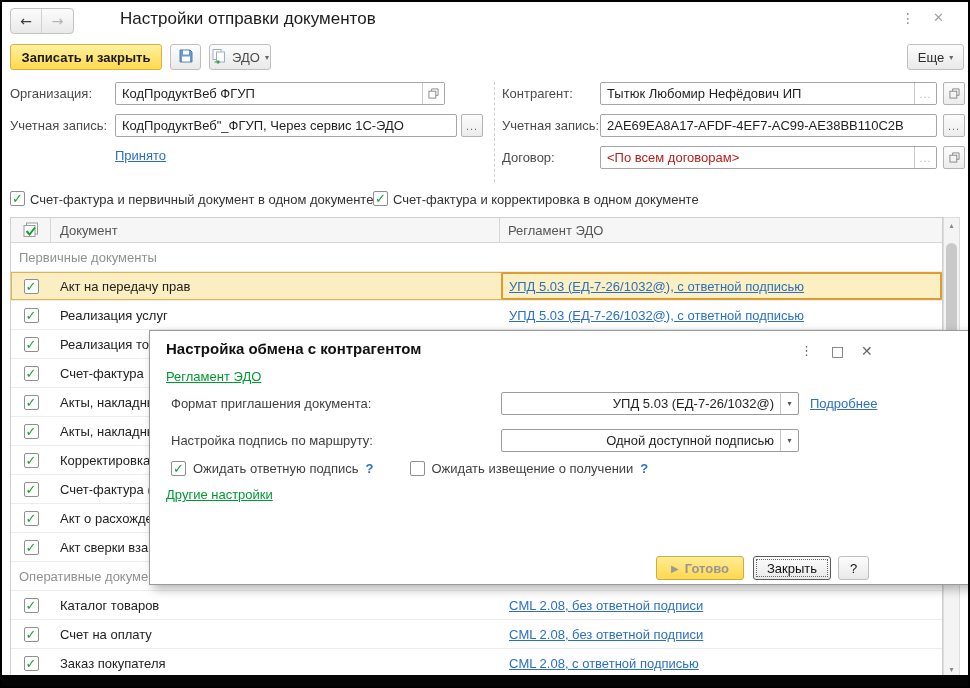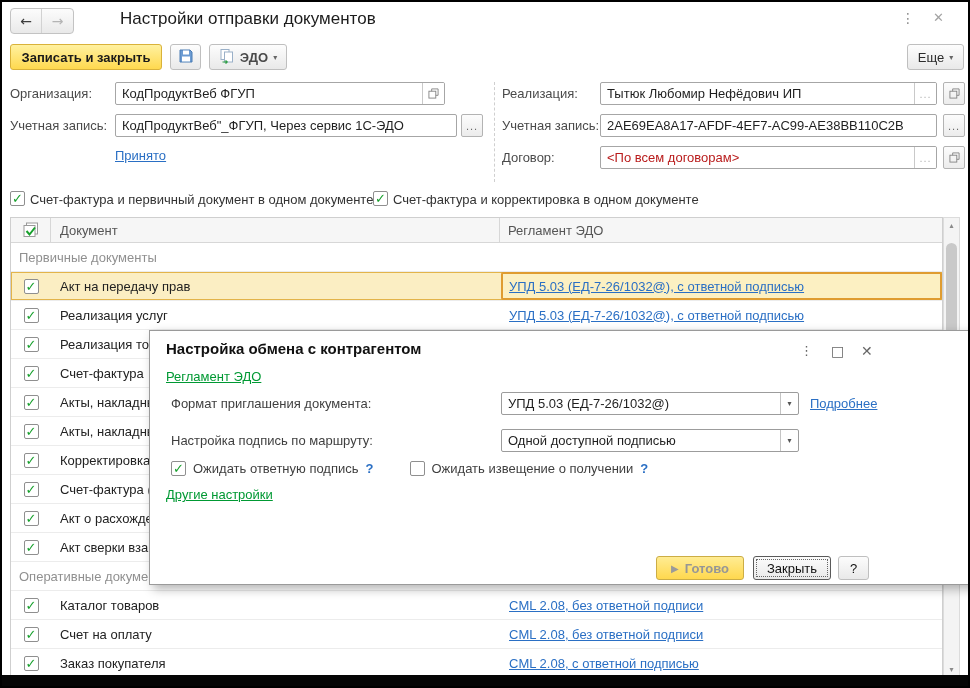--- a/index.html
+++ b/index.html
@@ -14,21 +14,21 @@
   .navbtn.back { color:#3d3d3d; border-right:1px solid #d2d2d2; }
   .navbtn.fwd  { color:#b4b4b4; }
   .page-title { left:118px; top:7px; font-size:17px; color:#1c1c1c; }
   .tb-kebab { left:899px; top:8px; color:#8f8f8f; font-size:14px; cursor:pointer; }
   .tb-close { left:931px; top:8px; color:#a3a3a3; font-size:13px; cursor:pointer; }
 
   
   .btn { display:inline-flex; align-items:center; justify-content:center; gap:5px; height:26px; border:1px solid #bfbfbf; border-radius:3px; background:linear-gradient(#fdfdfd,#e9e9e9); font-size:13px; color:#2c2c2c; cursor:pointer; font-family:"Liberation Sans", sans-serif; }
   .btn-yellow { left:8px; top:42px; width:152px; background:linear-gradient(#fff1a0,#ffd94f); border-color:#d9b23a; font-weight:bold; color:#1a1a1a; }
   .btn-save { left:168px; top:42px; width:31px; }
-  .btn-edo { left:207px; top:42px; width:78px; color:#4a4a4a;font-weight:bold; }
+  .btn-edo { left:207px; top:42px; width:62px; color:#4a4a4a; }
   .btn-more { left:905px; top:42px; width:57px; }
   .caret { font-size:8px; color:#666; font-family:"DejaVu Sans", sans-serif; }
 
   
   .flabel { color:#4a4a4a; white-space:nowrap; }
   .field { position:absolute; display:flex; align-items:center; height:23px; border:1px solid #a6a6a6; border-radius:2px; background:#fff; overflow:hidden; }
   .field .val { flex:1; padding:0 6px; white-space:nowrap; overflow:hidden; color:#1f1f1f; }
   .field .val.ph { color:#b91c1c; }
   .field .inbtn { width:22px; align-self:stretch; display:flex; align-items:center; justify-content:center; border-left:1px solid #c9c9c9; color:#7d7d7d; cursor:pointer; background:#fff; }
   .sqbtn { position:absolute; width:22px; height:23px; display:flex; align-items:center; justify-content:center; border:1px solid #b3b3b3; border-radius:2px; background:linear-gradient(#fcfcfc,#ececec); color:#5f5f5f; font-size:11px; cursor:pointer; }
@@ -60,21 +60,21 @@
   .vscroll { left:941px; top:215px; width:17px; height:461px; background:#f4f4f4; border:1px solid #dcdcdc; }
   .sarrow { position:absolute; left:0; width:15px; text-align:center; font-size:8px; color:#8a8a8a; font-family:"DejaVu Sans", sans-serif; cursor:pointer; }
   .sthumb { position:absolute; left:2px; top:25px; width:11px; height:142px; background:#c9c9c9; border-radius:6px; cursor:pointer; }
 
   
   .dialog { left:147px; top:328px; width:852px; height:255px; background:#fff; border:1px solid #9a9a9a; box-shadow:4px 4px 10px rgba(0,0,0,0.3); z-index:20; }
   .d-title { left:16px; top:9px; font-size:15px; font-weight:bold; color:#111; }
   .d-ico { position:absolute; top:12px; color:#666; cursor:pointer; font-family:"DejaVu Sans", sans-serif; }
   .d-lbl { color:#3f3f3f; }
   .combo { position:absolute; display:flex; align-items:center; width:298px; height:23px; border:1px solid #9c9c9c; border-radius:2px; background:#fff; }
-  .combo .cval { flex:1; padding:0 6px; white-space:nowrap; overflow:hidden; color:#1f1f1f; }
+  .combo .cval { flex:1; padding:0 6px; white-space:nowrap; overflow:hidden; color:#1f1f1f;text-align:right; }
   .combo .cbtn { width:18px; align-self:stretch; display:flex; align-items:center; justify-content:center; border-left:1px solid #c4c4c4; color:#555; font-size:8px; cursor:pointer; font-family:"DejaVu Sans", sans-serif; }
   .help-q { color:#2a6fc4; font-weight:bold; cursor:pointer; }
   .d-cbrow { left:21px; top:130px; display:flex; align-items:center; }
   .dbtn { position:absolute; top:225px; height:24px; display:inline-flex; align-items:center; justify-content:center; gap:6px; border-radius:3px; font-size:13px; cursor:pointer; border:1px solid #bfbfbf; background:linear-gradient(#fcfcfc,#e9e9e9); font-family:"Liberation Sans", sans-serif; }
   .btn-done { left:506px; width:88px; background:linear-gradient(#ffec93,#ffd84e); border-color:#ccad45; color:#969696; font-weight:bold; }
   .btn-done .play { color:#9a9a9a; font-size:10px; font-family:"DejaVu Sans", sans-serif; }
   .btn-closed { left:603px; width:78px; border-color:#5a5a5a; color:#111; outline:1px dotted #666; outline-offset:-4px; }
   .btn-help { left:688px; width:31px; color:#111; }
 
   .bottombar { left:0; bottom:0; width:966px; height:11px; background:#050505; z-index:30; }
@@ -130,21 +130,21 @@
     <span class="val">КодПродуктВеб"_ФГУП, Через сервис 1С-ЭДО</span>
   </div>
   <button class="sqbtn" style="left:459px;top:112px">
       <span class="dots">...</span>
     </button>
 
   <a class="abs blue" style="left:113px;top:146px">Принято</a>
 
   <div class="abs vdash"></div>
 
-  <div class="abs flabel" style="left:500px;top:84px">Реализация:</div>
+  <div class="abs flabel" style="left:500px;top:84px">Контрагент:</div>
   <div class="field" style="left:598px;top:80px;width:337px">
     <span class="val">Тытюк Любомир Нефёдович ИП</span>
     <span class="inbtn">
         <span class="dots" style="color:#b5b5b5">...</span>
       </span>
   </div>
   <button class="sqbtn" style="left:941px;top:80px">
       <svg width="11" height="11" viewBox="0 0 12 12">
         <rect x="1" y="3.5" width="7.5" height="7.5" fill="none" stroke="#848484"></rect>
         <path d="M4 3.5 V1 h7 v7 h-2.5" fill="none" stroke="#848484"></path>

